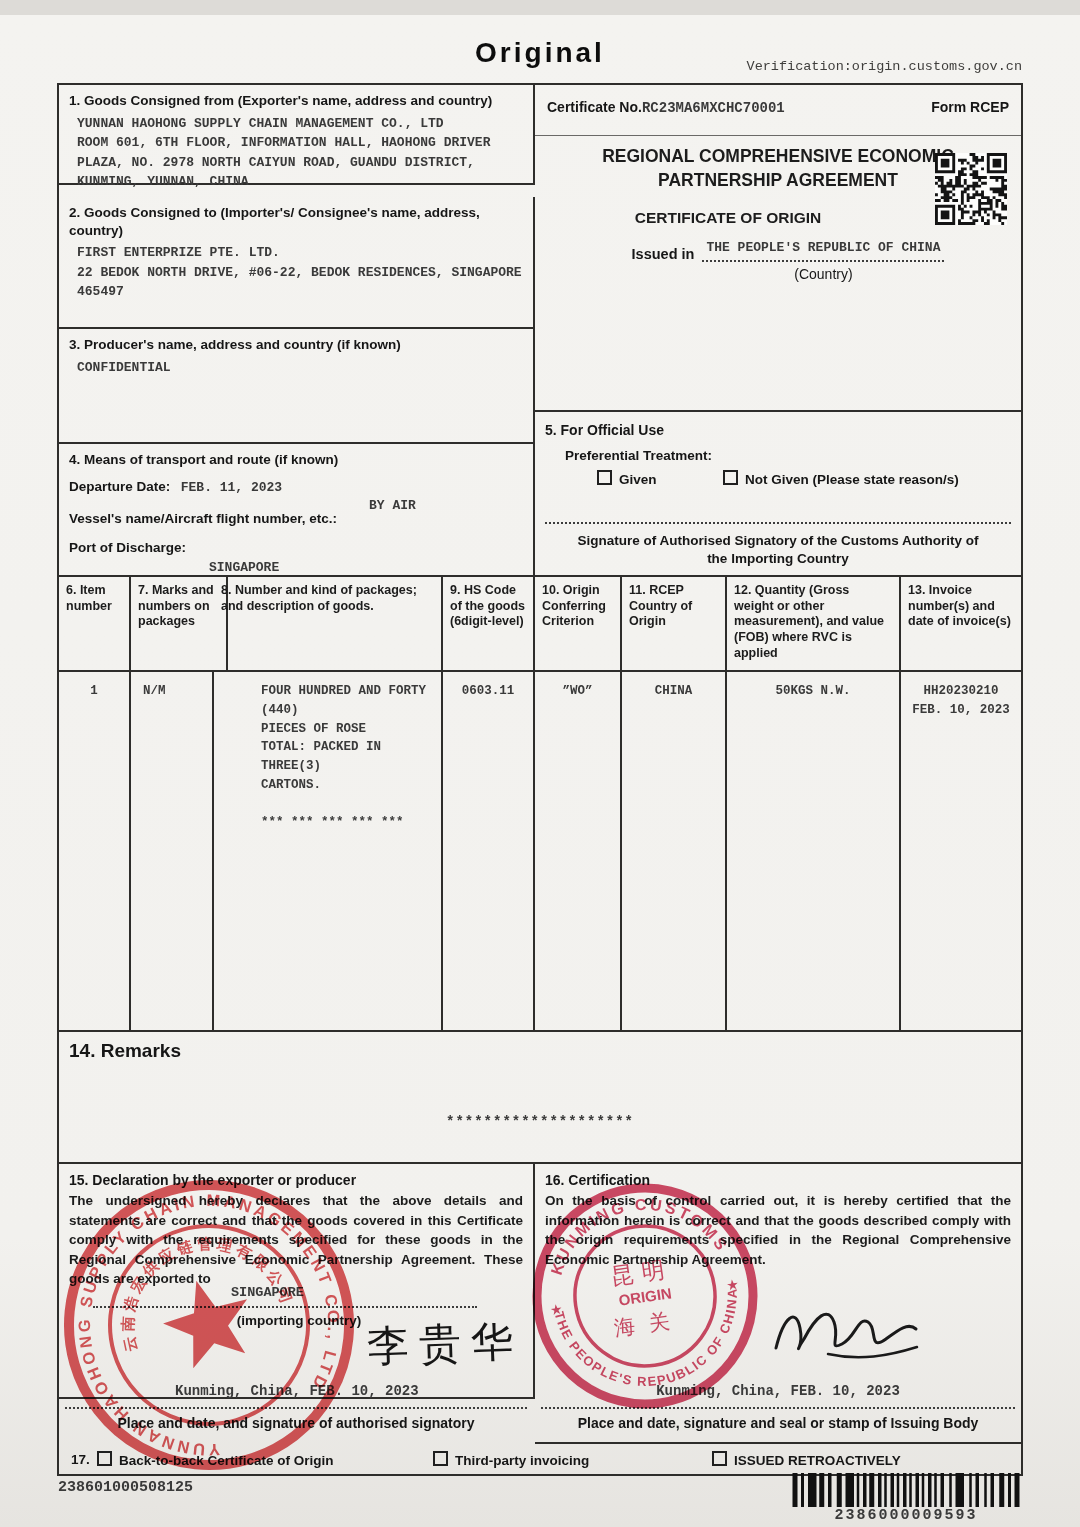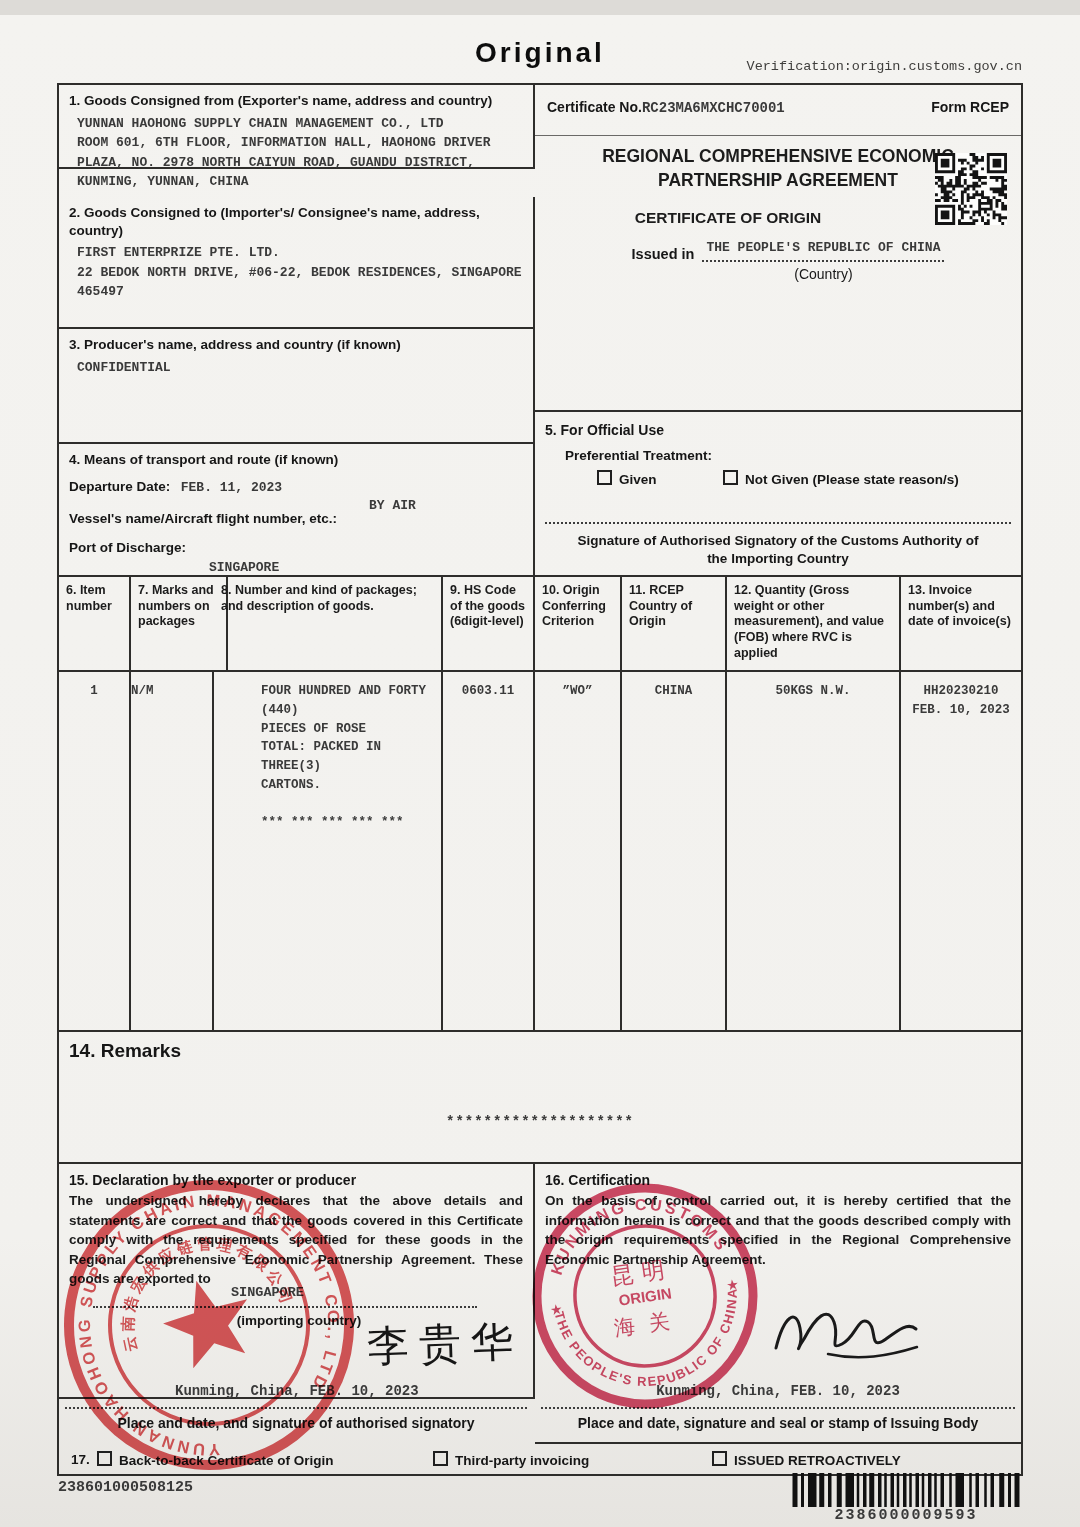--- a/index.html
+++ b/index.html
@@ -30,21 +30,21 @@
 </head>
 <body>
 
 <div class="page">
 
   <div class="title-original">Original</div>
   <div class="verify mono">Verification:origin.customs.gov.cn</div>
 
   <div class="form">
 
-    <div class="cell bR bB" style="left:0;top:0;width:476px;height:84px;">
+    <div class="cell bR bB" style="left:0;top:0;width:476px;height:100px;">
       <div class="lbl">1. Goods Consigned from (Exporter's name, address and country)</div>
       <div class="val mono pre" style="margin:4px 0 0 8px;">YUNNAN HAOHONG SUPPLY CHAIN MANAGEMENT CO., LTD
 ROOM 601, 6TH FLOOR, INFORMATION HALL, HAOHONG DRIVER
 PLAZA, NO. 2978  NORTH CAIYUN ROAD, GUANDU DISTRICT,
 KUNMING, YUNNAN, CHINA</div>
     </div>
 
     <div class="cell bR bB" style="left:0;top:112px;width:476px;height:132px;">
       <div class="lbl">2. Goods Consigned to (Importer's/ Consignee's name, address, country)</div>
       <div class="val mono pre" style="margin:4px 0 0 8px;">FIRST ENTERPRIZE PTE. LTD.
@@ -113,21 +113,21 @@
     <div class="cell th bR bB" style="left:0;top:492px;width:72px;height:95px;">6. Item number</div>
     <div class="cell th bR bB" style="left:72px;top:492px;width:97px;height:95px;">7. Marks and numbers on packages</div>
     <div class="cell th bR bB" style="left:155px;top:492px;width:229px;height:95px;">8. Number and kind of packages; and description of goods.</div>
     <div class="cell th bR bB" style="left:384px;top:492px;width:92px;height:95px;">9. HS Code of the goods (6digit-level)</div>
     <div class="cell th bR bB" style="left:476px;top:492px;width:87px;height:95px;">10. Origin Conferring Criterion</div>
     <div class="cell th bR bB" style="left:563px;top:492px;width:105px;height:95px;">11. RCEP Country of Origin</div>
     <div class="cell th bR bB" style="left:668px;top:492px;width:174px;height:95px;">12. Quantity (Gross weight or other measurement), and value (FOB) where RVC is applied</div>
     <div class="cell th bB" style="left:842px;top:492px;width:120px;height:95px;">13. Invoice number(s) and date of invoice(s)</div>
 
     <div class="cell td bR bB val mono center" style="left:0;top:587px;width:72px;height:360px;">1</div>
-    <div class="cell td bR bB val mono" style="left:72px;top:587px;width:83px;height:360px;padding-left:0;">N/M</div>
+    <div class="cell td bR bB val mono" style="left:72px;top:587px;width:83px;height:360px;padding-left:12px;">N/M</div>
     <div class="cell td bR bB val mono pre" style="left:155px;top:587px;width:229px;height:360px;padding-left:47px;">FOUR HUNDRED AND FORTY (440)
 PIECES OF ROSE
 TOTAL: PACKED IN THREE(3)
 CARTONS.
 
 *** *** *** *** ***</div>
     <div class="cell td bR bB val mono center" style="left:384px;top:587px;width:92px;height:360px;">0603.11</div>
     <div class="cell td bR bB val mono center" style="left:476px;top:587px;width:87px;height:360px;">”WO”</div>
     <div class="cell td bR bB val mono center" style="left:563px;top:587px;width:105px;height:360px;">CHINA</div>
     <div class="cell td bR bB val mono center" style="left:668px;top:587px;width:174px;height:360px;">50KGS N.W.</div>

